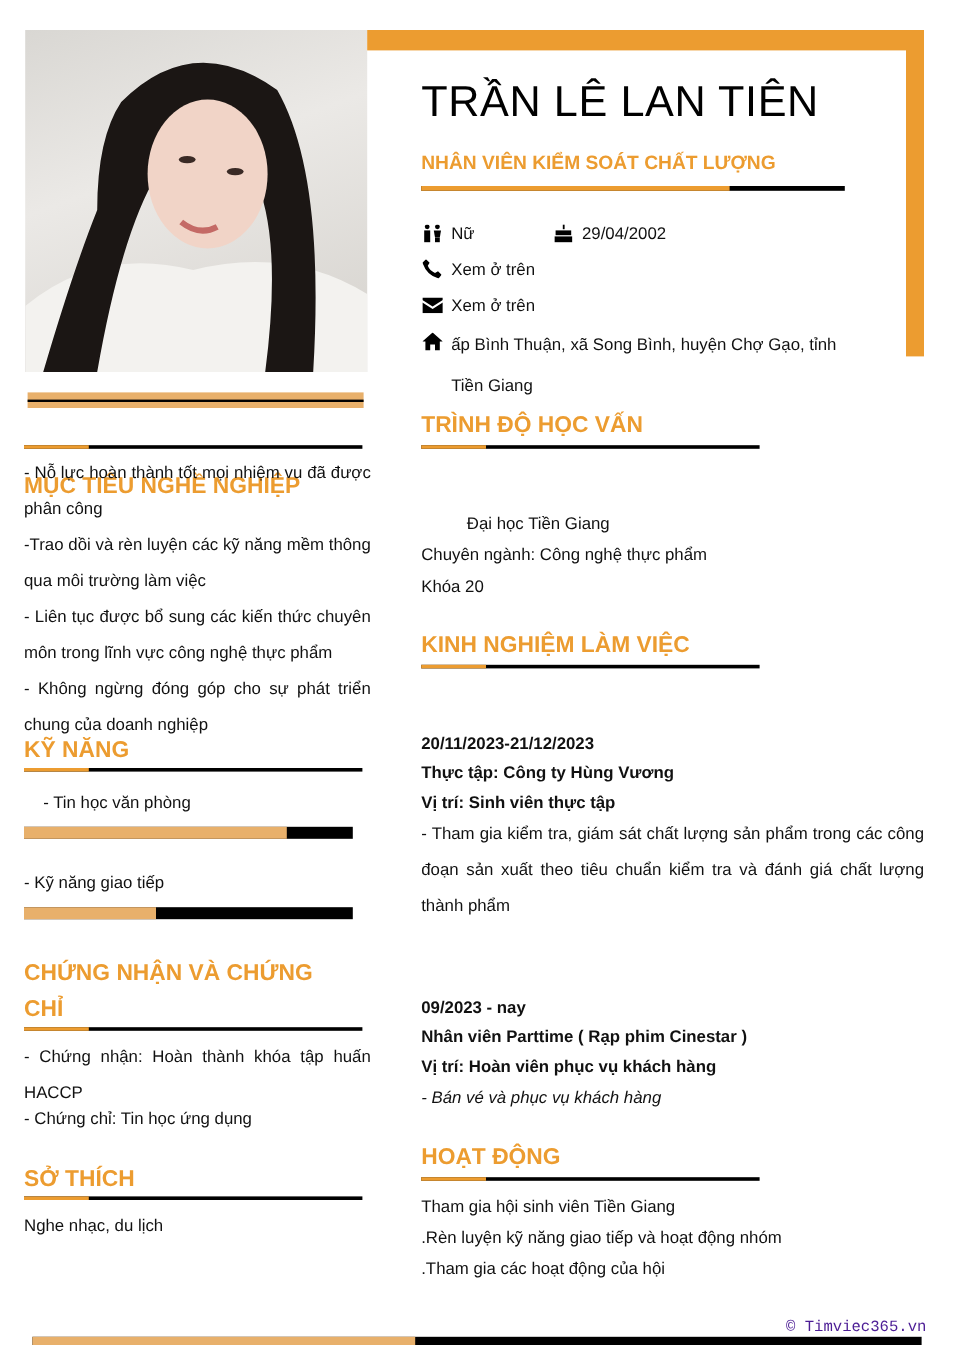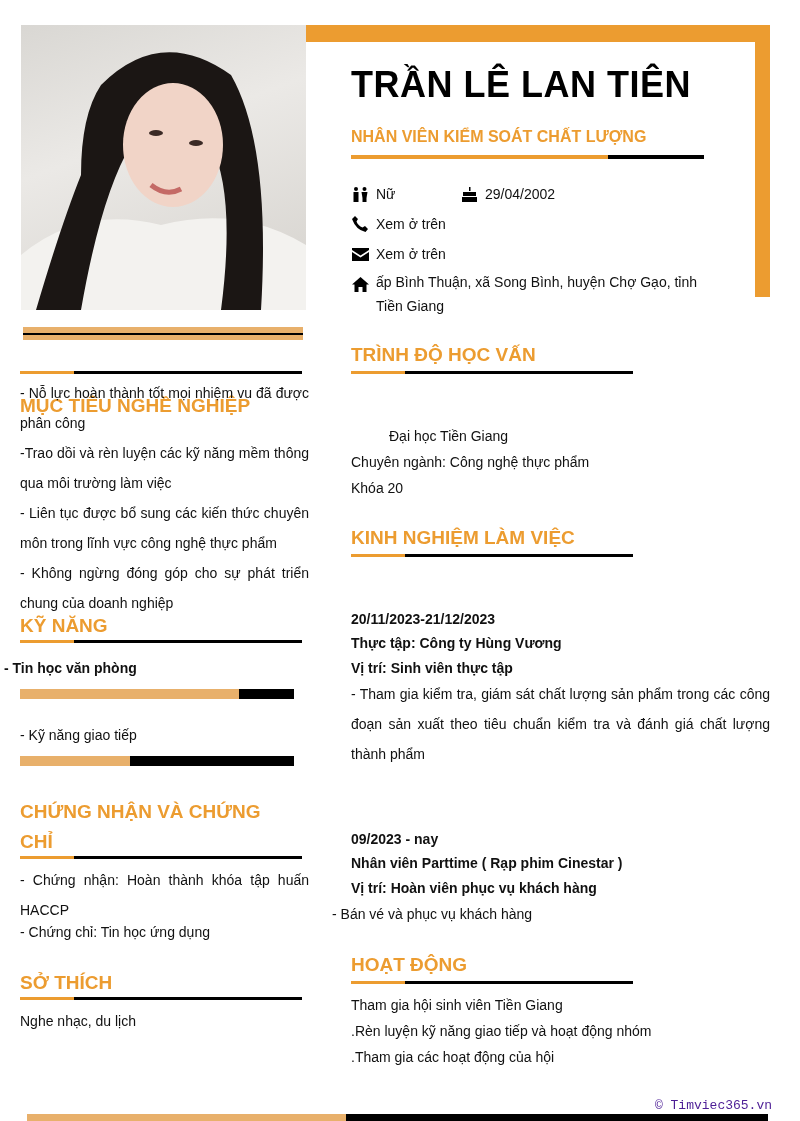--- a/index.html
+++ b/index.html
@@ -2,27 +2,27 @@
 <html><head>
 <meta charset="utf-8">
 <style>
   * { box-sizing: border-box; margin: 0; padding: 0; }
   body { width: 800px; height: 1121px; background: #fff; position: relative; font-family: "Liberation Sans", sans-serif; color: #111; overflow: hidden; }
   .abs { position: absolute; }
   .photo { left: 21px; top: 25px; width: 285px; height: 285px; background: linear-gradient(160deg, #d9d7d3 0%, #ebe9e6 40%, #d4d1cc 100%); overflow: hidden; }
   .photo svg { width: 100%; height: 100%; display: block; }
   .frame-top { left: 306px; top: 25px; width: 464px; height: 17px; background: #ec9c30; }
   .frame-right { left: 755px; top: 25px; width: 15px; height: 272px; background: #ec9c30; }
-  .name { left: 351px; top: 64px; font-size: 36px; font-weight: bold; color: #000; letter-spacing: 0.5px; }
+  .name { left: 351px; top: 64px; font-size: 36px; font-weight: normal; color: #000; letter-spacing: 0.5px; }
   .jobtitle { left: 351px; top: 128px; font-size: 16px; font-weight: bold; color: #ec9c30; }
   .title-bar { left: 351px; top: 155px; width: 353px; height: 4px; background: #000; }
   .title-bar span { display: block; width: 257px; height: 4px; background: #ec9c30; }
   .info-row { position: absolute; left: 351px; font-size: 14px; display: flex; align-items: center; }
   .info-row .ic { width: 18px; height: 16px; margin-right: 7px; display: inline-flex; align-items: center; justify-content: center; }
-  .addr { left: 376px; top: 276px; width: 350px; font-size: 14px; line-height: 24px; }
+  .addr { left: 376px; top: 276px; width: 350px; font-size: 14px; line-height: 34px; }
   .photo-bar { left: 23px; top: 327px; width: 280px; height: 13px; background: #e8b06b; }
   .photo-bar i { position: absolute; left: 0; top: 6px; width: 280px; height: 2px; background: #000; }
   .sec-title { position: absolute; font-size: 19px; font-weight: bold; color: #ec9c30; line-height: 30px; }
   .sec-line { position: absolute; height: 2.5px; background: #000; }
   .sec-line span { display: block; width: 54px; height: 100%; background: #ec9c30; }
   .para { position: absolute; font-size: 14px; line-height: 30px; }
   .justify { text-align: justify; }
   .bold { font-weight: bold; text-align: center; }
   .skillbar { position: absolute; left: 20px; width: 274px; height: 10px; background: #000; }
   .skillbar span { display: block; height: 100%; background: #e8b06b; }
@@ -110,21 +110,21 @@
   </div>
 <div class="para justify" style="left:20px; top:378px; width:289px; white-space:pre-line;">- Nỗ lực hoàn thành tốt mọi nhiệm vu đã được phân công
 -Trao dồi và rèn luyện các kỹ năng mềm thông qua môi trường làm việc
 - Liên tục được bổ sung các kiến thức chuyên môn trong lĩnh vực công nghệ thực phẩm
 - Không ngừng đóng góp cho sự phát triển chung của doanh nghiệp</div>
 
 <div class="sec-title" style="left:20px; top:611px;">KỸ NĂNG</div>
 <div class="sec-line" style="left:20px; top:640px; width:282px;">
     <span></span>
   </div>
-<div class="para" style="left:4px; top:653px;font-weight:bold;">- Tin học văn phòng</div>
+<div class="para" style="left:36px; top:653px;">- Tin học văn phòng</div>
 <div class="skillbar" style="top:689px;">
     <span style="width:80%"></span>
   </div>
 <div class="para" style="left:20px; top:720px;">- Kỹ năng giao tiếp</div>
 <div class="skillbar" style="top:756px;">
     <span style="width:40%"></span>
   </div>
 
 <div class="sec-title" style="left:20px; top:797px; width:270px;">CHỨNG NHẬN VÀ CHỨNG CHỈ</div>
 <div class="sec-line" style="left:20px; top:856px; width:282px;">
@@ -153,21 +153,21 @@
   </div>
 
 <div class="para bold" style="left:351px; top:604px;">20/11/2023-21/12/2023</div>
 <div class="para bold" style="left:351px; top:628px;">Thực tập: Công ty Hùng Vương</div>
 <div class="para bold" style="left:351px; top:653px;">Vị trí: Sinh viên thực tập</div>
 <div class="para justify" style="left:351px; top:679px; width:419px;">- Tham gia kiểm tra, giám sát chất lượng sản phẩm trong các công đoạn sản xuất theo tiêu chuẩn kiểm tra và đánh giá chất lượng thành phẩm</div>
 
 <div class="para bold" style="left:351px; top:824px;">09/2023 - nay</div>
 <div class="para bold" style="left:351px; top:848px;">Nhân viên Parttime ( Rạp phim Cinestar )</div>
 <div class="para bold" style="left:351px; top:873px;">Vị trí: Hoàn viên phục vụ khách hàng</div>
-<div class="para" style="left:332px; top:899px; width:419px;">- Bán vé và phục vụ khách hàng</div>
+<div class="para" style="left:351px; top:899px; width:419px;font-style:italic;">- Bán vé và phục vụ khách hàng</div>
 
 <div class="sec-title" style="left:351px; top:950px;">HOẠT ĐỘNG</div>
 <div class="sec-line" style="left:351px; top:981px; width:282px;">
     <span></span>
   </div>
 <div class="para" style="left:351px; top:990px;">Tham gia hội sinh viên Tiền Giang</div>
 <div class="para" style="left:351px; top:1016px;">.Rèn luyện kỹ năng giao tiếp và hoạt động nhóm</div>
 <div class="para" style="left:351px; top:1042px;">.Tham gia các hoạt động của hội</div>
 
 <div class="abs copyright">© Timviec365.vn</div>

